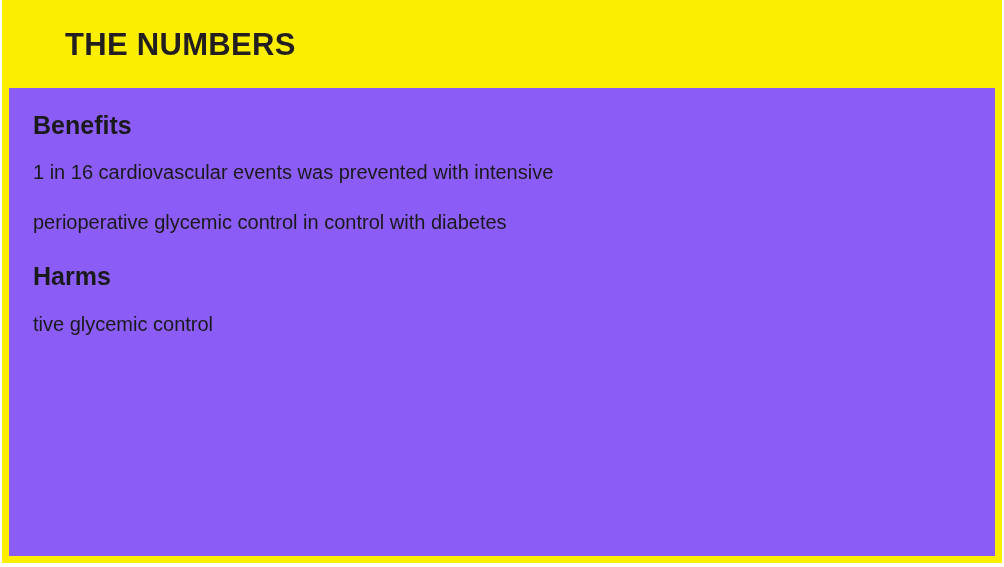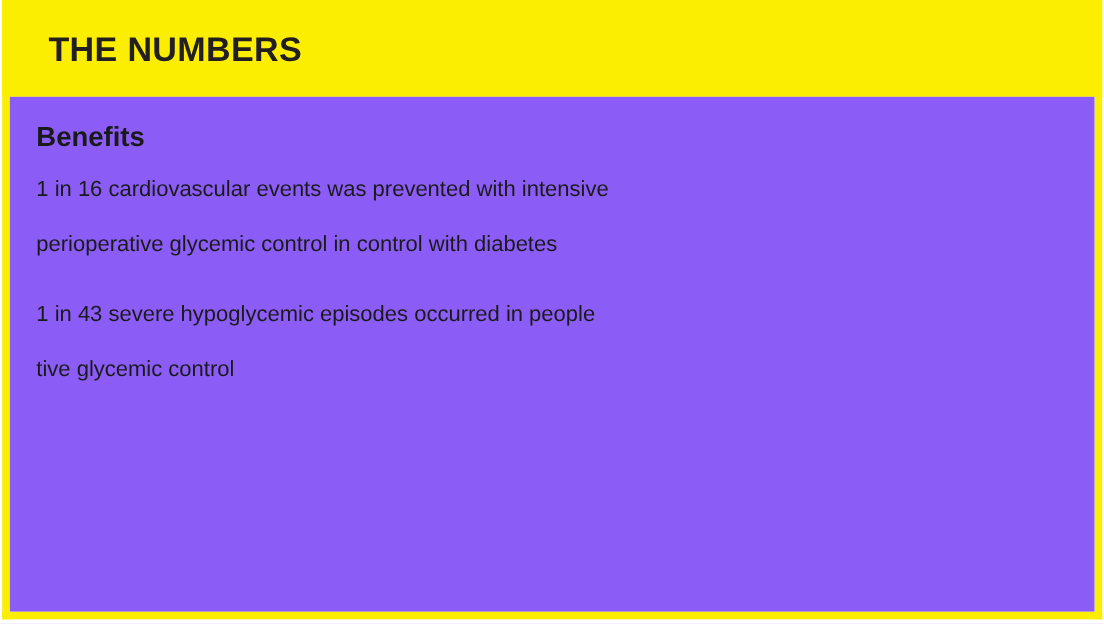--- a/index.html
+++ b/index.html
@@ -48,21 +48,21 @@
     width: 1000px;
     height: 88px;
     background: #fbee00;
     box-sizing: border-box;
     display: flex;
     align-items: center;
   }
 
   .header-title {
     margin: 0;
-    padding: 0 0 0 42px;
+    padding: 0 0 0 63px;
     font-size: 31px;
     font-weight: bold;
     letter-spacing: 0.3px;
     color: #231f20;
     line-height: 1;
     font-family: "Liberation Sans", sans-serif;
   }
 
   .body-area {
     position: absolute;
@@ -118,20 +118,20 @@
 
     <div class="section">
       <h2 class="section-heading">Benefits</h2>
       <p class="section-body">
         <span class="tline">1 in 16 cardiovascular events was prevented with intensive</span>
         <span class="tline">perioperative glycemic control in control with diabetes</span>
       </p>
     </div>
 
     <div class="section">
+      <h2 class="section-heading">Harms</h2>
       <p class="section-body">
-        <span class="tline">1 in 43 severe hypoglycemic episodes occurred in people</span>
         <span class="tline">tive glycemic control</span>
       </p>
     </div>
 
   </div>
 </div>
 
 </body></html>

